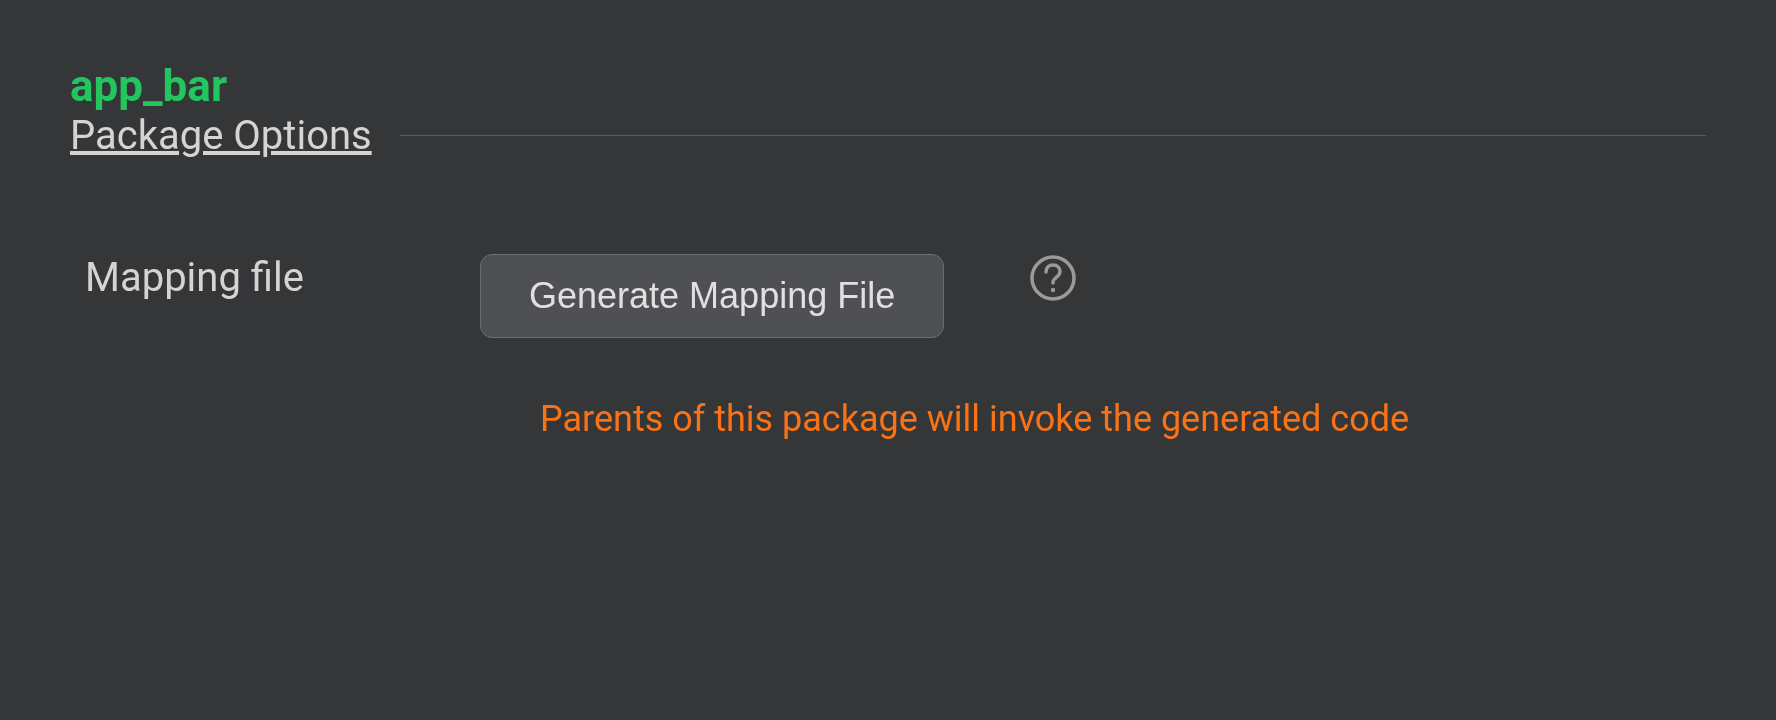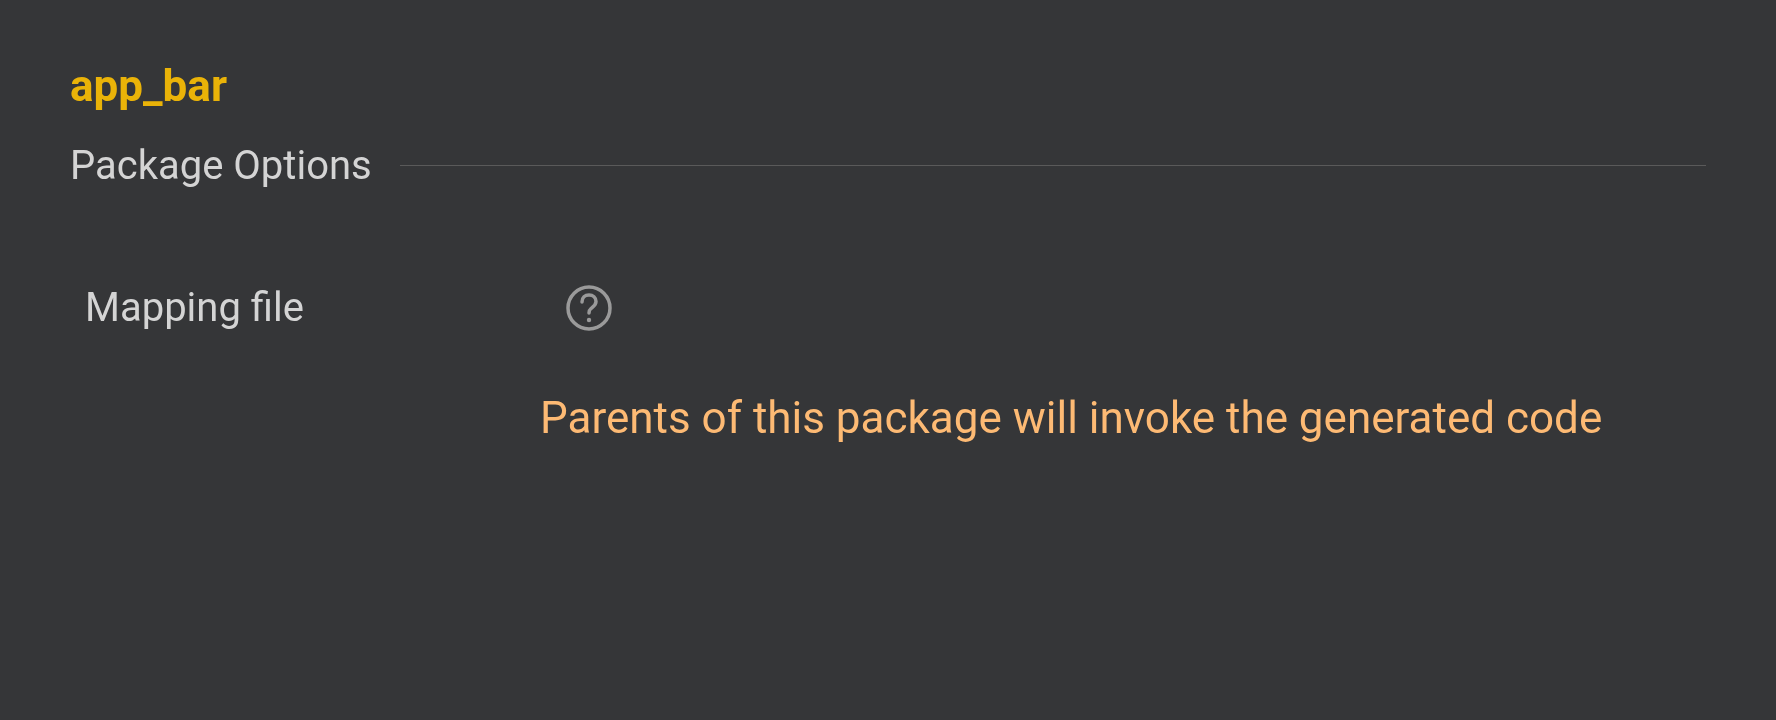--- a/index.html
+++ b/index.html
@@ -14,32 +14,32 @@
       height: 720px;
       overflow: hidden;
       color: #d4d4d4;
     }
     .container {
       padding: 60px 70px 0 70px;
     }
     .title {
       font-size: 44px;
       font-weight: 700;
-      color: #eab308;
-      margin-bottom: 30px;
+      color: #22c55e;
     }
     .description {
       font-size: 36px;
       color: #9a9a9a;
       margin-bottom: 85px;
     }
     .section-header {
       display: flex;
       align-items: center;
       margin-bottom: 95px;
+      text-decoration: underline;
     }
     .section-title {
       font-size: 40px;
       color: #d4d4d4;
       font-weight: 400;
       white-space: nowrap;
     }
     .section-divider {
       flex: 1;
       height: 1px;
@@ -72,37 +72,38 @@
       margin-left: 85px;
       display: inline-flex;
       align-items: center;
       justify-content: center;
       cursor: pointer;
     }
     .hint-row {
       padding-left: 470px;
     }
     .hint-text {
-      font-size: 44px;
-      color: #fdba74;
+      font-size: 36px;
+      color: #f97316;
     }
   </style>
 </head>
 <body>
 
 <div class="container">
   <h1 class="title">app_bar</h1>
 
   <div class="section-header">
     <span class="section-title">Package Options</span>
     <div class="section-divider"></div>
   </div>
 
   <div class="option-row">
     <span class="option-label">Mapping file</span>
+    <button class="button">Generate Mapping File</button>
     <span class="help-icon">
       <svg width="48" height="48" viewBox="0 0 48 48" fill="none">
         <circle cx="24" cy="24" r="21" stroke="#9a9a9a" stroke-width="3.5" fill="none"></circle>
         <path d="M17 18 C17 13.5 20 11 24 11 C28 11 31 13.5 31 17.5 C31 21 28.5 22.5 26 24.5 C24.5 25.7 24 27 24 29" stroke="#9a9a9a" stroke-width="3.5" fill="none" stroke-linecap="round"></path>
         <circle cx="24" cy="36" r="2.2" fill="#9a9a9a"></circle>
       </svg>
     </span>
   </div>
 
   <div class="hint-row">

